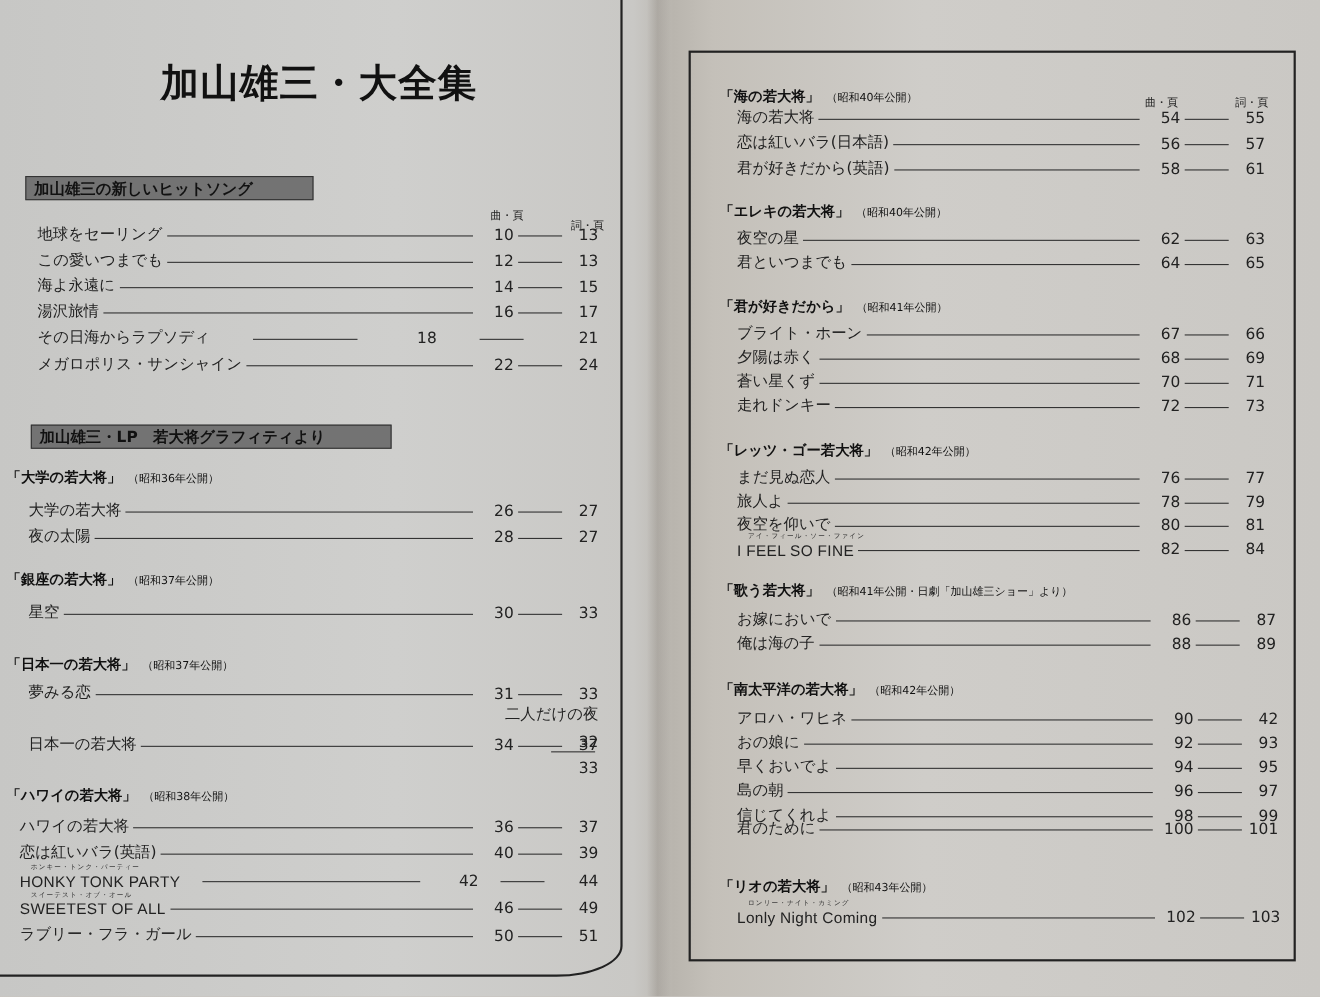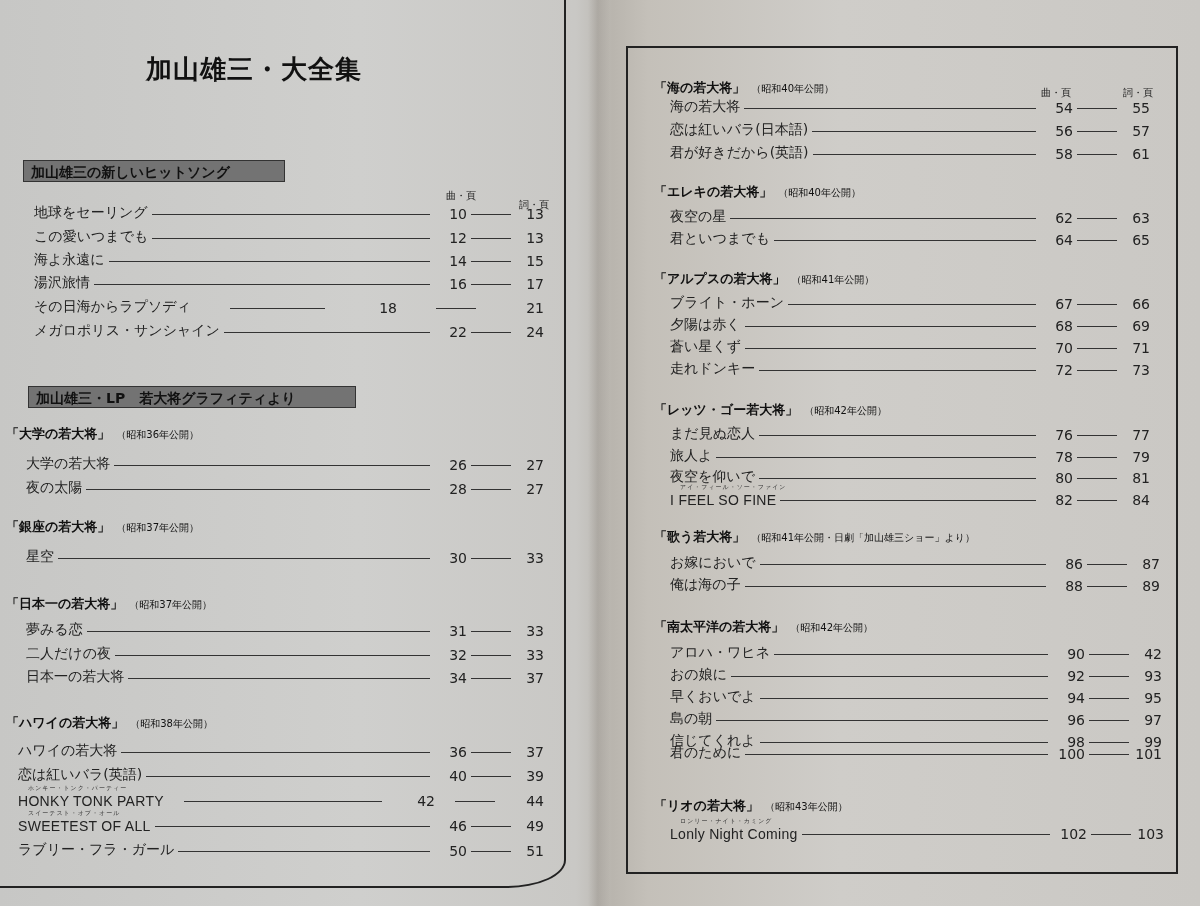--- a/index.html
+++ b/index.html
@@ -22,21 +22,21 @@
     position: absolute; left: -20px; top: -40px; width: 586px; height: 928px;
     border: 2px solid #222; border-radius: 0 60px 60px 0 / 0 30px 28px 0;
     box-sizing: border-box;
   }
   .right-frame {
     position: absolute; left: 626px; top: 46px; width: 552px; height: 828px;
     border: 2px solid #222; box-sizing: border-box;
   }
   .title {
     position: absolute; left: 146px; top: 52px;
-    font-size: 26px; font-weight: bold; letter-spacing: 1px; color: #111;
+    font-size: 35px; font-weight: bold; letter-spacing: 1px; color: #111;
   }
   .banner {
     position: absolute; height: 22px; line-height: 22px;
     background: #737373; border: 1.5px solid #333; box-sizing: border-box;
     font-size: 14px; font-weight: bold; padding: 0 7px; color: #111;
   }
   .colhead {
     position: absolute; font-size: 10px; color: #222;
   }
   .section-head {
@@ -146,21 +146,21 @@
   </div>
 
 <div class="section-head" style="left:6px; top:595px;"><span>「日本一の若大将」</span><span class="year">（昭和37年公開）</span></div>
 <div class="row" style="left:26px; top:617px; width:518px;">
     <span class="song">夢みる恋</span>
     <span class="lead"></span>
     <span class="p1">31</span>
     <span class="lead2"></span>
     <span class="p2">33</span>
   </div>
-<div class="row" style="left:26px; top:641px; width:518px;">
+<div class="row" style="left:26px; top:641px; width:518px;flex-direction:column;">
     <span class="song">二人だけの夜</span>
     <span class="lead"></span>
     <span class="p1">32</span>
     <span class="lead2"></span>
     <span class="p2">33</span>
   </div>
 <div class="row" style="left:26px; top:664px; width:518px;">
     <span class="song">日本一の若大将</span>
     <span class="lead"></span>
     <span class="p1">34</span>
@@ -241,21 +241,21 @@
     <span class="p2">63</span>
   </div>
 <div class="row" style="left:670px; top:226px; width:480px;">
     <span class="song">君といつまでも</span>
     <span class="lead"></span>
     <span class="p1">64</span>
     <span class="lead2"></span>
     <span class="p2">65</span>
   </div>
 
-<div class="section-head" style="left:654px; top:270px;"><span>「アルプスの若大将」</span><span class="year">（昭和41年公開）</span></div>
+<div class="section-head" style="left:654px; top:270px;"><span>「君が好きだから」</span><span class="year">（昭和41年公開）</span></div>
 <div class="row" style="left:670px; top:290px; width:480px;">
     <span class="song">ブライト・ホーン</span>
     <span class="lead"></span>
     <span class="p1">67</span>
     <span class="lead2"></span>
     <span class="p2">66</span>
   </div>
 <div class="row" style="left:670px; top:312px; width:480px;">
     <span class="song">夕陽は赤く</span>
     <span class="lead"></span>

